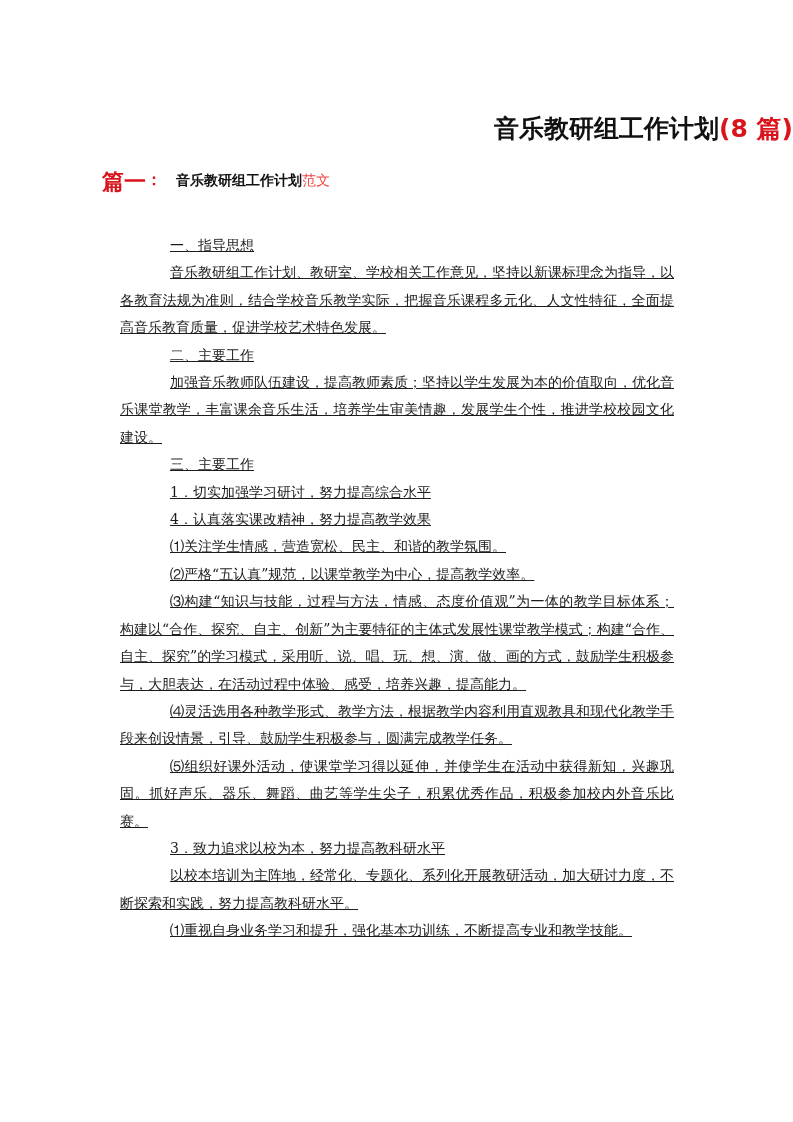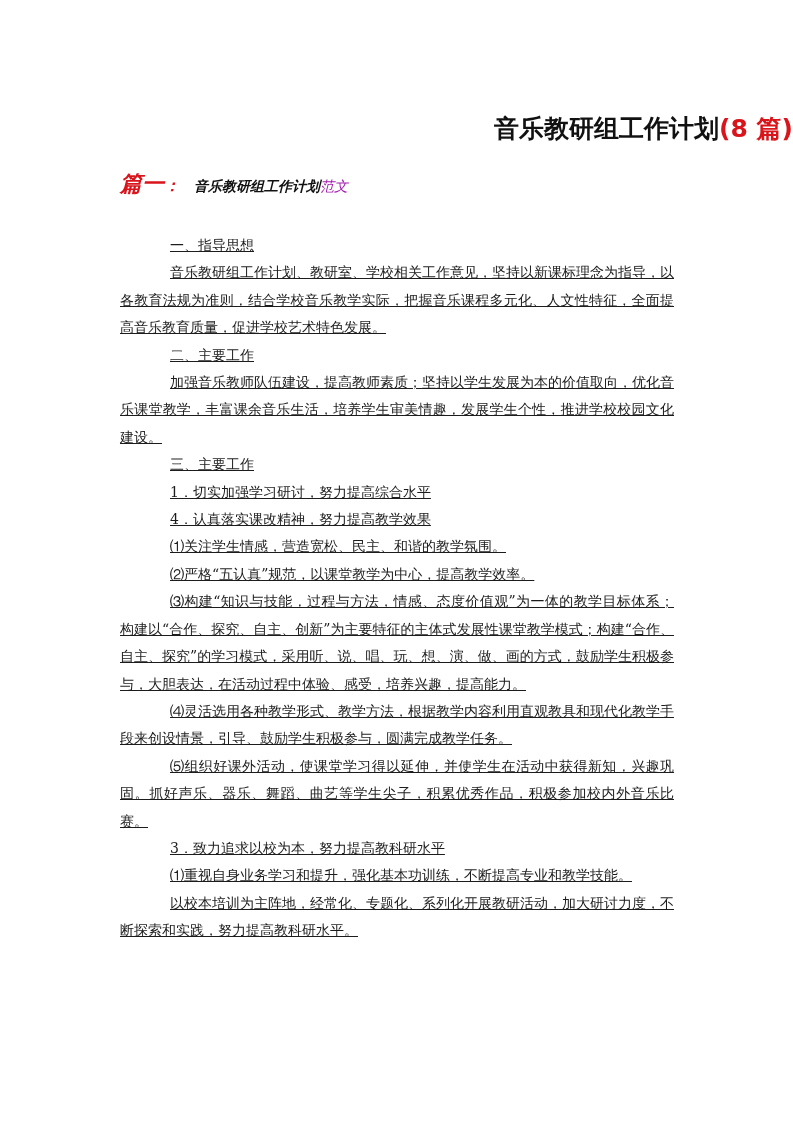--- a/index.html
+++ b/index.html
@@ -34,26 +34,24 @@
       letter-spacing: 0px;
       color: #111111;
       line-height: 34px;
     }
     .doc-title .accent {
       color: #d9141b;
     }
     .section-heading {
       position: absolute;
       top: 168px;
-      left: 120px;
+      left: 102px;
       height: 30px;
       display: flex;
-      align-items: flex-end;
       white-space: nowrap;
-      font-style: italic;
     }
     .section-heading .label {
       font-family: "DejaVu Sans", "Liberation Sans", sans-serif;
       font-weight: bold;
       font-size: 22px;
       color: #d9141b;
       line-height: 28px;
     }
     .section-heading .colon {
       font-family: "DejaVu Sans", "Liberation Sans", sans-serif;
@@ -65,21 +63,21 @@
     }
     .section-heading .name {
       font-family: "DejaVu Sans", "Liberation Sans", sans-serif;
       font-weight: bold;
       font-size: 14px;
       color: #111111;
       line-height: 24px;
     }
     .section-heading .suffix {
       font-size: 14px;
-      color: #a21caf;
+      color: #ef4444;
       line-height: 24px;
     }
     .body {
       position: absolute;
       top: 232px;
       left: 120px;
       width: 554px;
       font-size: 14px;
       line-height: 27.4px;
       color: #1c1c1c;
@@ -115,17 +113,17 @@
     <p>加强音乐教师队伍建设，提高教师素质；坚持以学生发展为本的价值取向，优化音乐课堂教学，丰富课余音乐生活，培养学生审美情趣，发展学生个性，推进学校校园文化建设。</p>
     <p>三、主要工作</p>
     <p>1．切实加强学习研讨，努力提高综合水平</p>
     <p>4．认真落实课改精神，努力提高教学效果</p>
     <p>⑴关注学生情感，营造宽松、民主、和谐的教学氛围。</p>
     <p>⑵严格“五认真”规范，以课堂教学为中心，提高教学效率。</p>
     <p>⑶构建“知识与技能，过程与方法，情感、态度价值观”为一体的教学目标体系；构建以“合作、探究、自主、创新”为主要特征的主体式发展性课堂教学模式；构建“合作、自主、探究”的学习模式，采用听、说、唱、玩、想、演、做、画的方式，鼓励学生积极参与，大胆表达，在活动过程中体验、感受，培养兴趣，提高能力。</p>
     <p>⑷灵活选用各种教学形式、教学方法，根据教学内容利用直观教具和现代化教学手段来创设情景，引导、鼓励学生积极参与，圆满完成教学任务。</p>
     <p>⑸组织好课外活动，使课堂学习得以延伸，并使学生在活动中获得新知，兴趣巩固。抓好声乐、器乐、舞蹈、曲艺等学生尖子，积累优秀作品，积极参加校内外音乐比赛。</p>
     <p>3．致力追求以校为本，努力提高教科研水平</p>
+    <p>以校本培训为主阵地，经常化、专题化、系列化开展教研活动，加大研讨力度，不断探索和实践，努力提高教科研水平。</p>
     <p>⑴重视自身业务学习和提升，强化基本功训练，不断提高专业和教学技能。</p>
-    <p>以校本培训为主阵地，经常化、专题化、系列化开展教研活动，加大研讨力度，不断探索和实践，努力提高教科研水平。</p>
   </div>
 
 </div>
 
 </body></html>

